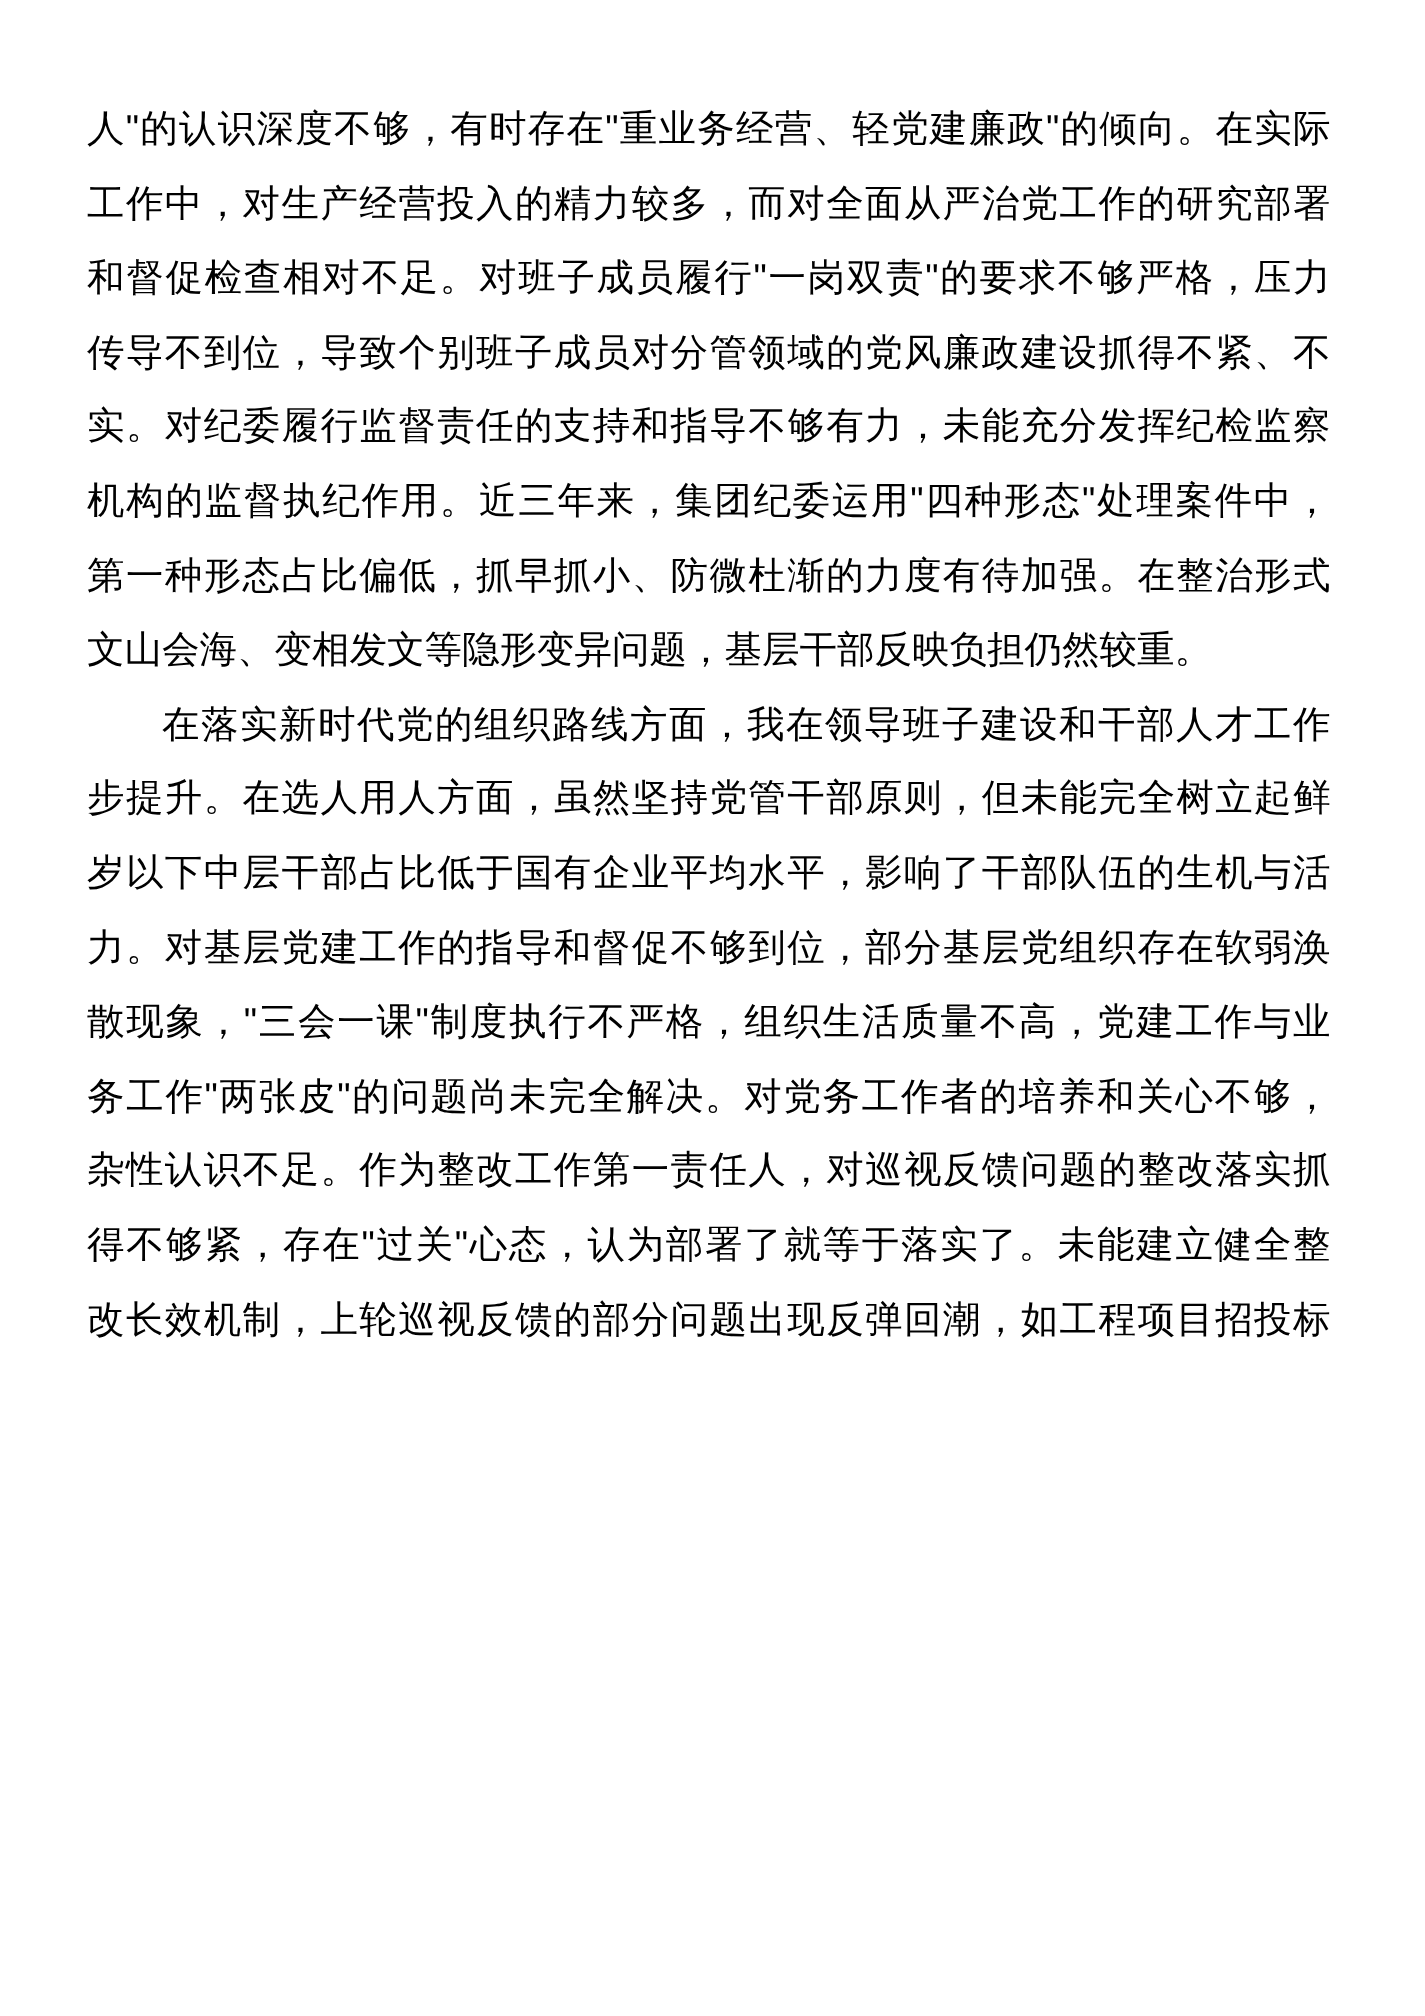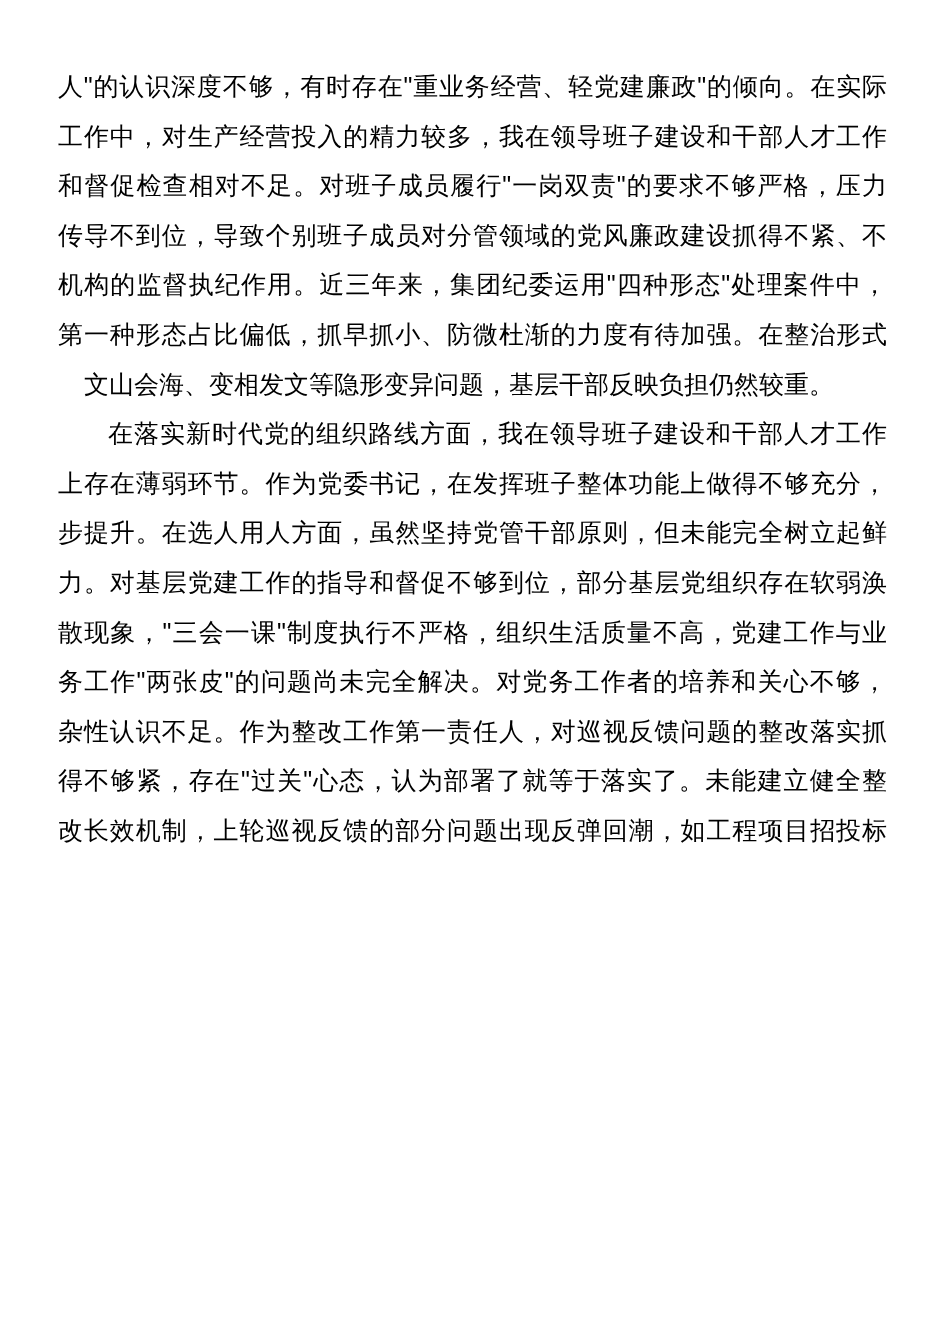--- a/index.html
+++ b/index.html
@@ -22,40 +22,41 @@
   }
   .paragraph { margin: 0; padding: 0; }
   .line {
     height: 49.6px;
     line-height: 49.6px;
     text-align: justify;
     text-align-last: justify;
     overflow: visible;
   }
   .line.indent { text-indent: 50px; }
-  .line.lastline { text-align: left; text-align-last: left; margin-left: 26px; }
+  .line.lastline { text-align: left; text-align-last: left; }
 </style>
 </head>
 <body>
 
 <div class="page">
   <div class="doc" id="doc-body">
       <div class="paragraph">
         <div class="line">人"的认识深度不够，有时存在"重业务经营、轻党建廉政"的倾向。在实际</div>
-        <div class="line">工作中，对生产经营投入的精力较多，我在领导班子建设和干部人才工作</div>
+        <div class="line">工作中，对生产经营投入的精力较多，而对全面从严治党工作的研究部署</div>
         <div class="line">和督促检查相对不足。对班子成员履行"一岗双责"的要求不够严格，压力</div>
         <div class="line">传导不到位，导致个别班子成员对分管领域的党风廉政建设抓得不紧、不</div>
+        <div class="line">实。对纪委履行监督责任的支持和指导不够有力，未能充分发挥纪检监察</div>
         <div class="line">机构的监督执纪作用。近三年来，集团纪委运用"四种形态"处理案件中，</div>
         <div class="line">第一种形态占比偏低，抓早抓小、防微杜渐的力度有待加强。在整治形式</div>
         <div class="line lastline">文山会海、变相发文等隐形变异问题，基层干部反映负担仍然较重。</div>
       </div>
       <div class="paragraph">
         <div class="line indent">在落实新时代党的组织路线方面，我在领导班子建设和干部人才工作</div>
-        <div class="line">上存在薄弱环节。作为党委书记，在发挥班子整体功能上做得不够充分，</div>
         <div class="line">步提升。在选人用人方面，虽然坚持党管干部原则，但未能完全树立起鲜</div>
+        <div class="line">岁以下中层干部占比低于国有企业平均水平，影响了干部队伍的生机与活</div>
         <div class="line">力。对基层党建工作的指导和督促不够到位，部分基层党组织存在软弱涣</div>
         <div class="line">散现象，"三会一课"制度执行不严格，组织生活质量不高，党建工作与业</div>
         <div class="line">务工作"两张皮"的问题尚未完全解决。对党务工作者的培养和关心不够，</div>
       </div>
       <div class="paragraph">
         <div class="line">杂性认识不足。作为整改工作第一责任人，对巡视反馈问题的整改落实抓</div>
         <div class="line">得不够紧，存在"过关"心态，认为部署了就等于落实了。未能建立健全整</div>
         <div class="line">改长效机制，上轮巡视反馈的部分问题出现反弹回潮，如工程项目招投标</div>
       </div>
     </div>

